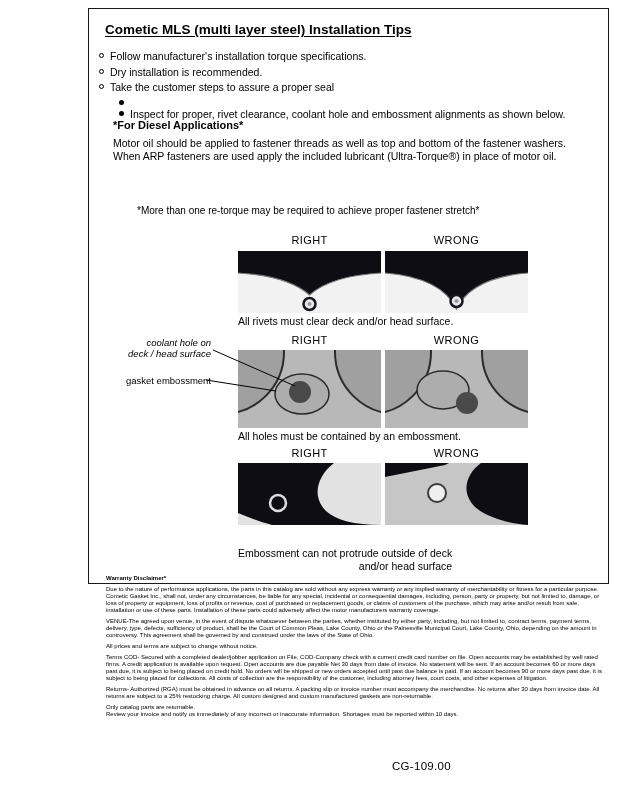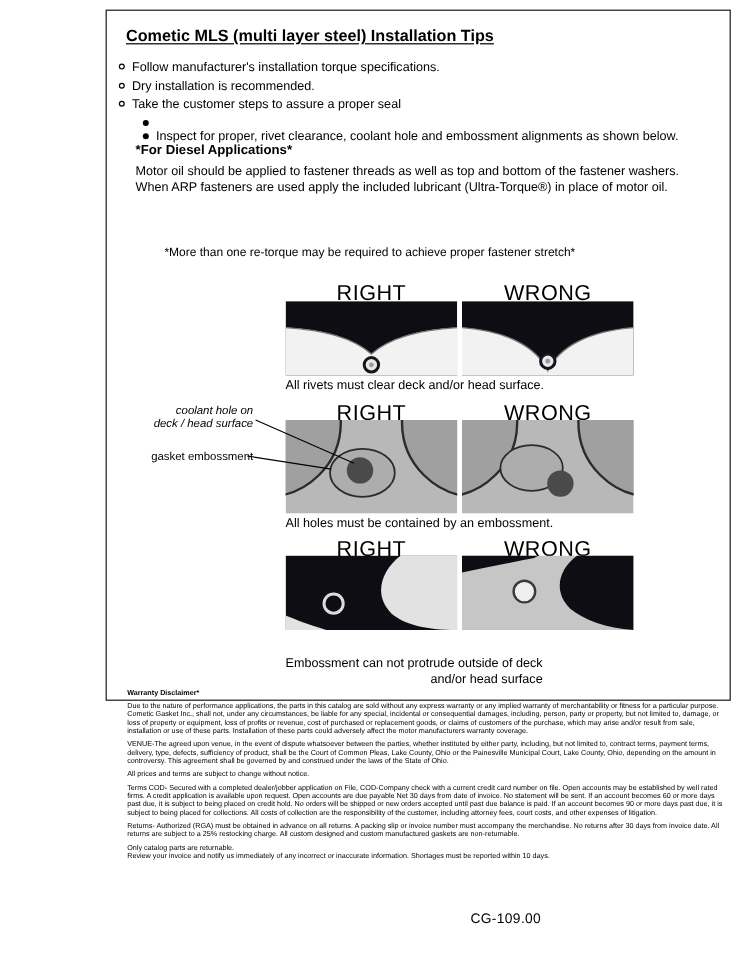--- a/index.html
+++ b/index.html
@@ -15,21 +15,21 @@
   .mk { flex: 0 0 auto; margin: 3px 6px 0 0; }
   .mk.open { width: 5px; height: 5px; border: 1px solid #000; border-radius: 50%; }
   .mk.fill { width: 5px; height: 5px; background: #000; border-radius: 50%; }
 
   .diesel-head { position: absolute; left: 24px; top: 110px; font-size: 11px; font-weight: bold; }
   .para { position: absolute; left: 24px; font-size: 10.5px; line-height: 13.2px; width: 472px; }
   .p1 { top: 128px; }
   .p2 { top: 163px; }
   .note { position: absolute; left: 24px; top: 196px; font-size: 10px; margin-left: 24px; }
 
-  .dlabel { position: absolute; width: 143px; text-align: center; font-size: 18px; letter-spacing: 0.4px; }
+  .dlabel { position: absolute; width: 143px; text-align: center; font-size: 11px; letter-spacing: 0.4px; }
   .dimg { position: absolute; width: 143px; display: block; }
   .dimg svg { display: block; width: 100%; height: 100%; }
   .cap { position: absolute; left: 149px; font-size: 10.5px; line-height: 12.5px; white-space: pre-line; text-align: right; }
 
   .callout { position: absolute; font-size: 9.5px; line-height: 11px; }
   .co-coolant { left: 28px; top: 328px; width: 94px; text-align: right; font-style: italic; }
   .co-emboss { left: 28px; top: 366px; width: 94px; text-align: right; white-space: nowrap; }
   .overlay { position: absolute; left: 0; top: 0; width: 521px; height: 784px; pointer-events: none; }
 
   .warranty { position: absolute; left: 17px; top: 566px; width: 498px; font-size: 6px; line-height: 7px; }

